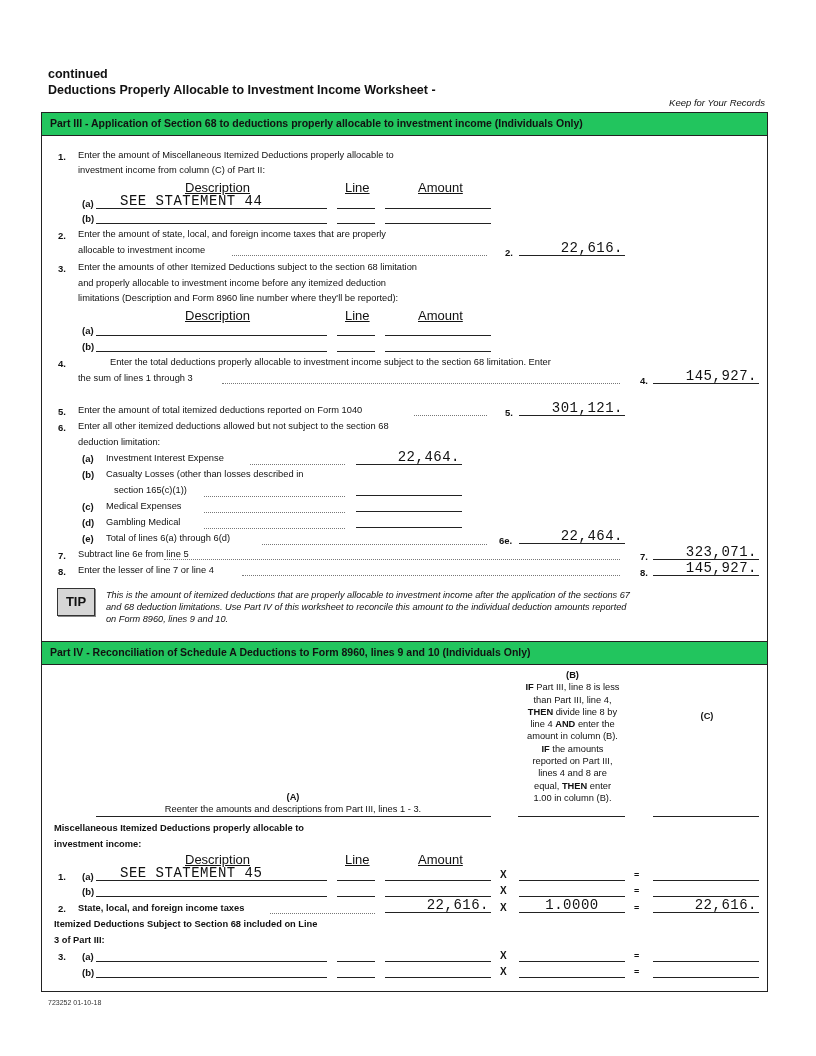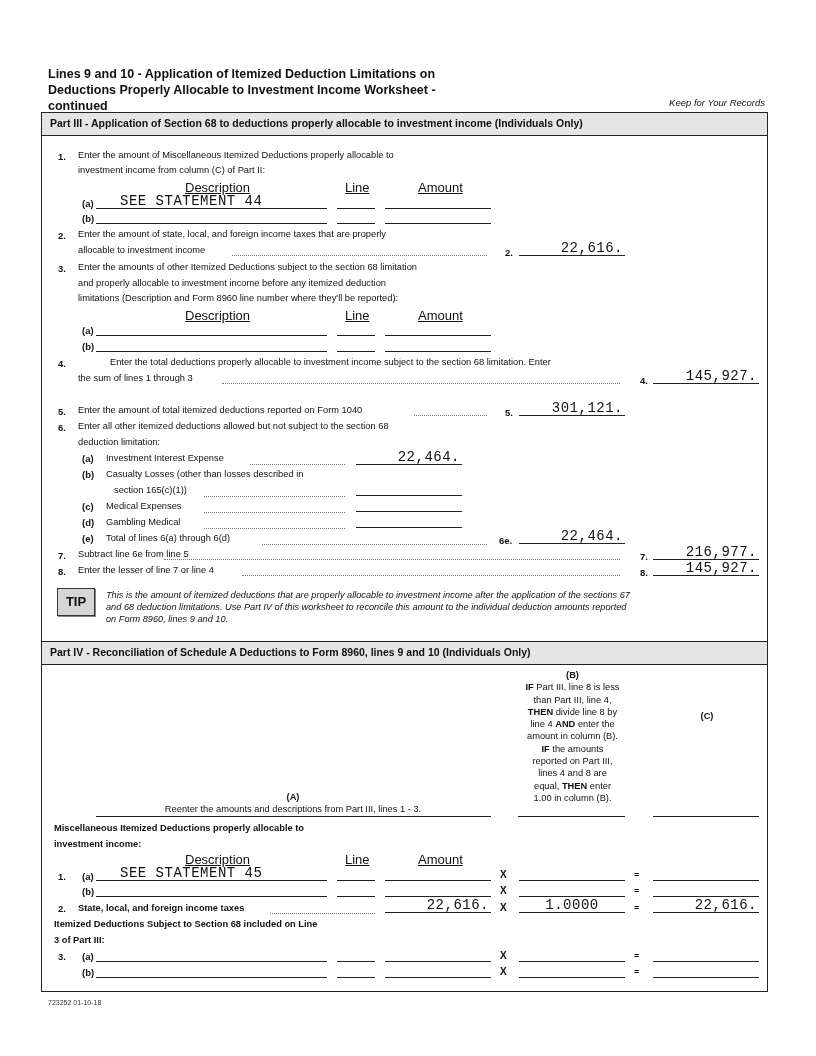--- a/index.html
+++ b/index.html
@@ -1,43 +1,42 @@
 <!DOCTYPE html>
 <html><head>
 <meta charset="utf-8">
 <style>
   html, body { margin: 0; padding: 0; background: #ffffff; }
   body { width: 816px; height: 1056px; position: relative; font-family: "Liberation Sans", sans-serif; color: #111; font-size: 9.5px; }
   .abs { position: absolute; }
   .title { left: 48px; top: 66px; font-size: 12.5px; font-weight: bold; line-height: 16px; width: 480px; }
   .keep { left: 600px; top: 97px; width: 165px; text-align: right; font-style: italic; font-size: 9.5px; }
   .outer { left: 41px; top: 112px; width: 727px; height: 880px; border: 1px solid #222; box-sizing: border-box; }
-  .parthdr { left: 41px; width: 727px; height: 24px; border: 1px solid #222; box-sizing: border-box; font-weight: bold; font-size: 10.5px; padding: 4px 0 0 8px; background: #e5e5e5; }
+  .parthdr { left: 41px; width: 727px; height: 24px; border: 1px solid #222; box-sizing: border-box; font-weight: bold; font-size: 10.5px; padding: 4px 0 0 8px; background: #22c55e; }
   .num { font-weight: bold; font-size: 9.5px; }
   .txt { font-size: 9.3px; line-height: 12px; white-space: nowrap; }
   .mono { font-family: "Liberation Mono", "DejaVu Sans Mono", monospace; font-size: 14px; letter-spacing: 0.5px; }
   .uline { border-bottom: 1px solid #222; height: 14px; box-sizing: border-box; }
   .uline-val { border-bottom: 1px solid #222; height: 15px; box-sizing: border-box; text-align: right; line-height: 14px; padding-right: 2px; }
   .dots { border-bottom: 1px dotted #777; height: 9px; }
   .colhdr { text-decoration: underline; font-size: 13px; }
   .tipbox { left: 57px; top: 588px; width: 36px; height: 26px; border: 1px solid #333; background: #d6d6d6; font-weight: bold; font-size: 13px; text-align: center; line-height: 26px; box-shadow: 1px 1px 0 #888; }
   .tiptxt { left: 106px; top: 589px; width: 640px; font-style: italic; font-size: 9.2px; line-height: 12px; }
   .centerblk { text-align: center; font-size: 9.3px; line-height: 12.3px; }
   .bold { font-weight: bold; }
   .footer { left: 48px; top: 999px; font-size: 7px; color: #333; }
   .xmark { font-weight: bold; font-size: 10px; }
   .eq { font-weight: bold; font-size: 9px; }
 </style>
 </head>
 <body>
 
 <div class="abs title">
-  <div>Lines 9 and 10 - Application of Itemized Deduction Limitations on</div>
+  <div>continued</div>
   <div>Deductions Properly Allocable to Investment Income Worksheet -</div>
-  <div>continued</div>
 </div>
 <div class="abs keep">Keep for Your Records</div>
 
 <div class="abs outer"></div>
 
 <div class="abs parthdr" style="top:112px;">Part III - Application of Section 68 to deductions properly allocable to investment income (Individuals Only)</div>
 
 <div class="abs num" style="left:58px; top:151px;">1.</div>
 <div class="abs txt" style="left:78px; top:149px;">Enter the amount of Miscellaneous Itemized Deductions properly allocable to</div>
 <div class="abs txt" style="left:78px; top:164px;">investment income from column (C) of Part II:</div>
@@ -121,21 +120,21 @@
 <div class="abs num" style="left:82px; top:533px;">(e)</div>
 <div class="abs txt" style="left:106px; top:532px;">Total of lines 6(a) through 6(d)</div>
 <div class="abs dots" style="left:262px; top:535px; width:225px;"></div>
 <div class="abs num" style="left:499px; top:535px;">6e.</div>
 <div class="abs uline-val mono" style="left:519px; top:529px; width:106px;">22,464.</div>
 
 <div class="abs num" style="left:58px; top:550px;">7.</div>
 <div class="abs txt" style="left:78px; top:548px;">Subtract line 6e from line 5</div>
 <div class="abs dots" style="left:164px; top:550px; width:456px;"></div>
 <div class="abs num" style="left:640px; top:551px;">7.</div>
-<div class="abs uline-val mono" style="left:653px; top:545px; width:106px;">216,977.</div>
+<div class="abs uline-val mono" style="left:653px; top:545px; width:106px;">323,071.</div>
 
 <div class="abs num" style="left:58px; top:566px;">8.</div>
 <div class="abs txt" style="left:78px; top:564px;">Enter the lesser of line 7 or line 4</div>
 <div class="abs dots" style="left:242px; top:566px; width:378px;"></div>
 <div class="abs num" style="left:640px; top:567px;">8.</div>
 <div class="abs uline-val mono" style="left:653px; top:561px; width:106px;">145,927.</div>
 
 <div class="abs tipbox">TIP</div>
 <div class="abs tiptxt">
   <div>This is the amount of itemized deductions that are properly allocable to investment income after the application of the sections 67</div>

